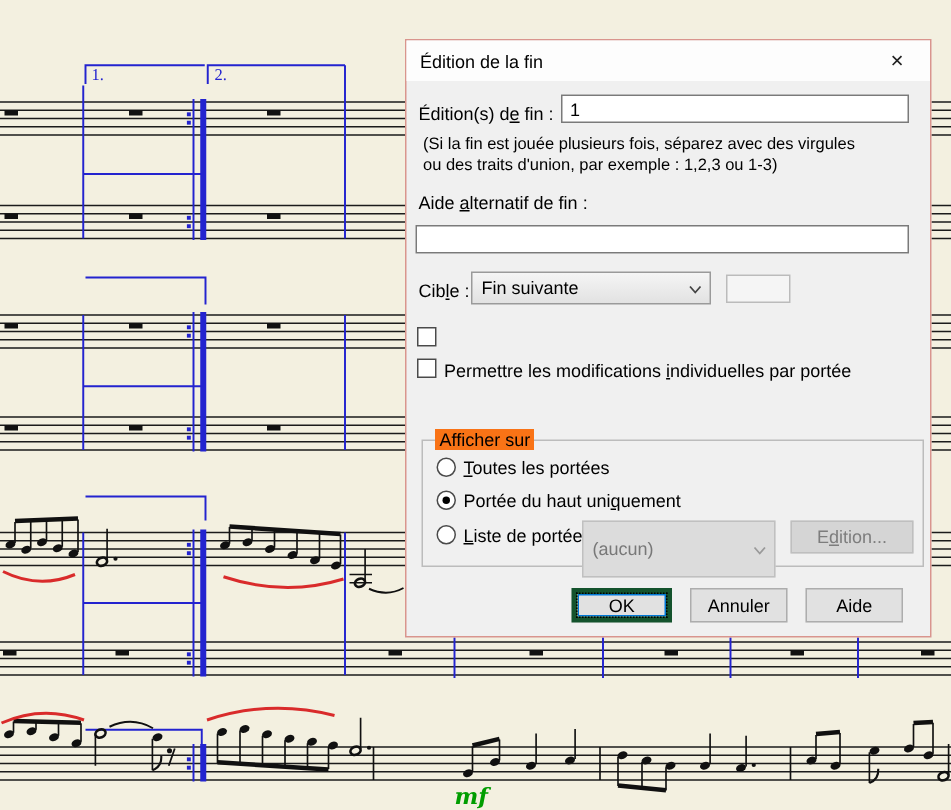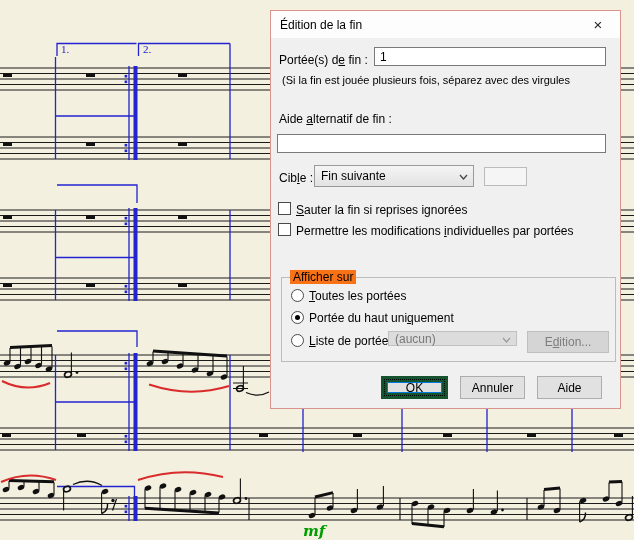--- a/index.html
+++ b/index.html
@@ -1,20 +1,20 @@
 <!DOCTYPE html>
 <html><head>
 <meta charset="utf-8">
 <style>
   html,body{margin:0;padding:0;}
   body{width:634px;height:540px;position:relative;overflow:hidden;background:#f3f0e0;
        font-family:"Liberation Sans",sans-serif;}
   .sheet{position:absolute;left:0;top:0;}
 
-  .dialog{position:absolute;left:270px;top:10px;width:351px;height:399px;box-sizing:border-box;
+  .dialog{position:absolute;left:270px;top:26px;width:351px;height:399px;box-sizing:border-box;
           background:#f0f0f0;border:1px solid #d9958d;font-size:12px;color:#000;}
   .titlebar{height:27px;background:#fdfdfd;display:flex;align-items:center;}
   .title{padding-left:9px;flex:1;}
   .close{width:44px;height:27px;display:flex;align-items:center;justify-content:center;
          font-size:15px;color:#222;}
   .lbl{position:absolute;white-space:nowrap;}
   .mn{text-decoration:underline;}
   .txt{position:absolute;background:#fff;border:1px solid #7a7a7a;box-sizing:border-box;
        font-family:"Liberation Sans",sans-serif;font-size:12px;padding:0 5px;}
   .help{position:absolute;font-size:11px;white-space:nowrap;}
@@ -24,21 +24,21 @@
   .combo.disabled{background:#dcdcdc;border-color:#c0c0c0;color:#787878;}
   .chev{margin-left:auto;}
   .smallbox{position:absolute;box-sizing:border-box;background:#f5f5f5;border:1px solid #bbb;}
   .cb{position:absolute;width:13px;height:13px;box-sizing:border-box;background:#fff;border:1px solid #4a4a4a;}
   .rad{position:absolute;width:13px;height:13px;box-sizing:border-box;background:#fff;border:1px solid #4a4a4a;border-radius:50%;}
   .rad.sel::after{content:"";position:absolute;left:3px;top:3px;width:5px;height:5px;border-radius:50%;background:#000;}
   .grp{position:absolute;left:10px;top:266px;width:333px;height:83px;border:1px solid #bcbcbc;}
   .grp-title{position:absolute;left:19px;top:259px;background:#f97316;padding:0 3px;}
   .btn{position:absolute;height:23px;box-sizing:border-box;background:#e1e1e1;border:1px solid #adadad;
        display:flex;align-items:center;justify-content:center;font-size:12px;}
-  .btn.def{border:6px solid #14532d;box-shadow:inset 0 0 0 1px #0078d7;outline:1px dotted #000;outline-offset:-4px;}
+  .btn.def{border:4px solid #14532d;box-shadow:inset 0 0 0 1px #0078d7;outline:1px dotted #000;outline-offset:-4px;}
   .btn.disabled{background:#d5d5d5;border-color:#bfbfbf;color:#7d7d7d;}
 </style>
 </head>
 <body>
 
 <svg class="sheet" width="634" height="540" viewBox="0 0 634 540">
 
   <g stroke="#1b1b1b" stroke-width="1" fill="none">
     <path d="M0 68H634 M0 73.5H634 M0 79H634 M0 84.5H634 M0 90H634"></path>
     <path d="M0 137H634 M0 142.5H634 M0 148H634 M0 153.5H634 M0 159H634"></path>
@@ -213,58 +213,58 @@
 
   <text x="303" y="536" fill="#009d00" font-family="DejaVu Serif, serif" font-style="italic" font-weight="bold" font-size="15">mf</text>
 </svg>
 
 <div class="dialog">
   <div class="titlebar">
     <div class="title">Édition de la fin</div>
     <div class="close">×</div>
   </div>
 
-  <div class="lbl" style="left:8px;top:42px"><span>Portée(s) d</span><span class="mn">e</span><span> fin :</span></div>
+  <div class="lbl" style="left:8px;top:42px"><span>Édition(s) d</span><span class="mn">e</span><span> fin :</span></div>
   <input class="txt" style="left: 103px; top: 36px; width: 232px; height: 19px;" value="1">
 
   <div class="help" style="left:11px;top:63px">(Si la fin est jouée plusieurs fois, séparez avec des virgules</div>
+  <div class="help" style="left:11px;top:77px">ou des traits d'union, par exemple : 1,2,3 ou 1-3)</div>
 
   <div class="lbl" style="left:8px;top:101px"><span>Aide </span><span class="mn">a</span><span>lternatif de fin :</span></div>
   <input class="txt" style="left: 6px; top: 123px; width: 329px; height: 19px;" value="">
 
   <div class="lbl" style="left:8px;top:160px"><span>Cib</span><span class="mn">l</span><span>e :</span></div>
   <div class="combo" style="left:43px;top:154px;width:160px;height:22px">
     <span>Fin suivante</span>
     <span class="chev">
       <svg width="9" height="6" viewBox="0 0 9 6">
           <path d="M1 1l3.5 4L8 1" stroke="#444" stroke-width="1.2" fill="none"></path>
         </svg>
     </span>
   </div>
   <div class="smallbox" style="left:213px;top:156px;width:43px;height:19px"></div>
 
   <div class="cb" style="left:7px;top:191px"></div>
-  <div class="lbl" style="left:25px;top:192px"><span></span><span class="mn">S</span><span>auter la fin si reprises ignorées</span></div>
 
   <div class="cb" style="left:7px;top:212px"></div>
-  <div class="lbl" style="left:25px;top:213px"><span>Permettre les modifications </span><span class="mn">i</span><span>ndividuelles par portées</span></div>
+  <div class="lbl" style="left:25px;top:213px"><span>Permettre les modifications </span><span class="mn">i</span><span>ndividuelles par portée</span></div>
 
   <div class="grp"></div>
   <div class="grp-title">Afficher sur</div>
 
   <div class="rad" style="left:20px;top:278px"></div>
   <div class="lbl" style="left:38px;top:278px"><span></span><span class="mn">T</span><span>outes les portées</span></div>
 
   <div class="rad sel" style="left:20px;top:300px"></div>
   <div class="lbl" style="left:38px;top:300px"><span>Portée du haut uni</span><span class="mn">q</span><span>uement</span></div>
 
   <div class="rad" style="left:20px;top:323px"></div>
   <div class="lbl" style="left:38px;top:323px"><span></span><span class="mn">L</span><span>iste de portées :</span></div>
 
-  <div class="combo disabled" style="left:117px;top:320px;width:129px;height:15px">
+  <div class="combo disabled" style="left:117px;top:320px;width:129px;height:38px">
     <span>(aucun)</span>
     <span class="chev">
       <svg width="9" height="6" viewBox="0 0 9 6">
           <path d="M1 1l3.5 4L8 1" stroke="#9a9a9a" stroke-width="1.2" fill="none"></path>
         </svg>
     </span>
   </div>
   <div class="btn disabled" style="left:256px;top:320px;width:82px;height:22px">
       <span>E</span>
       <span class="mn">d</span>

